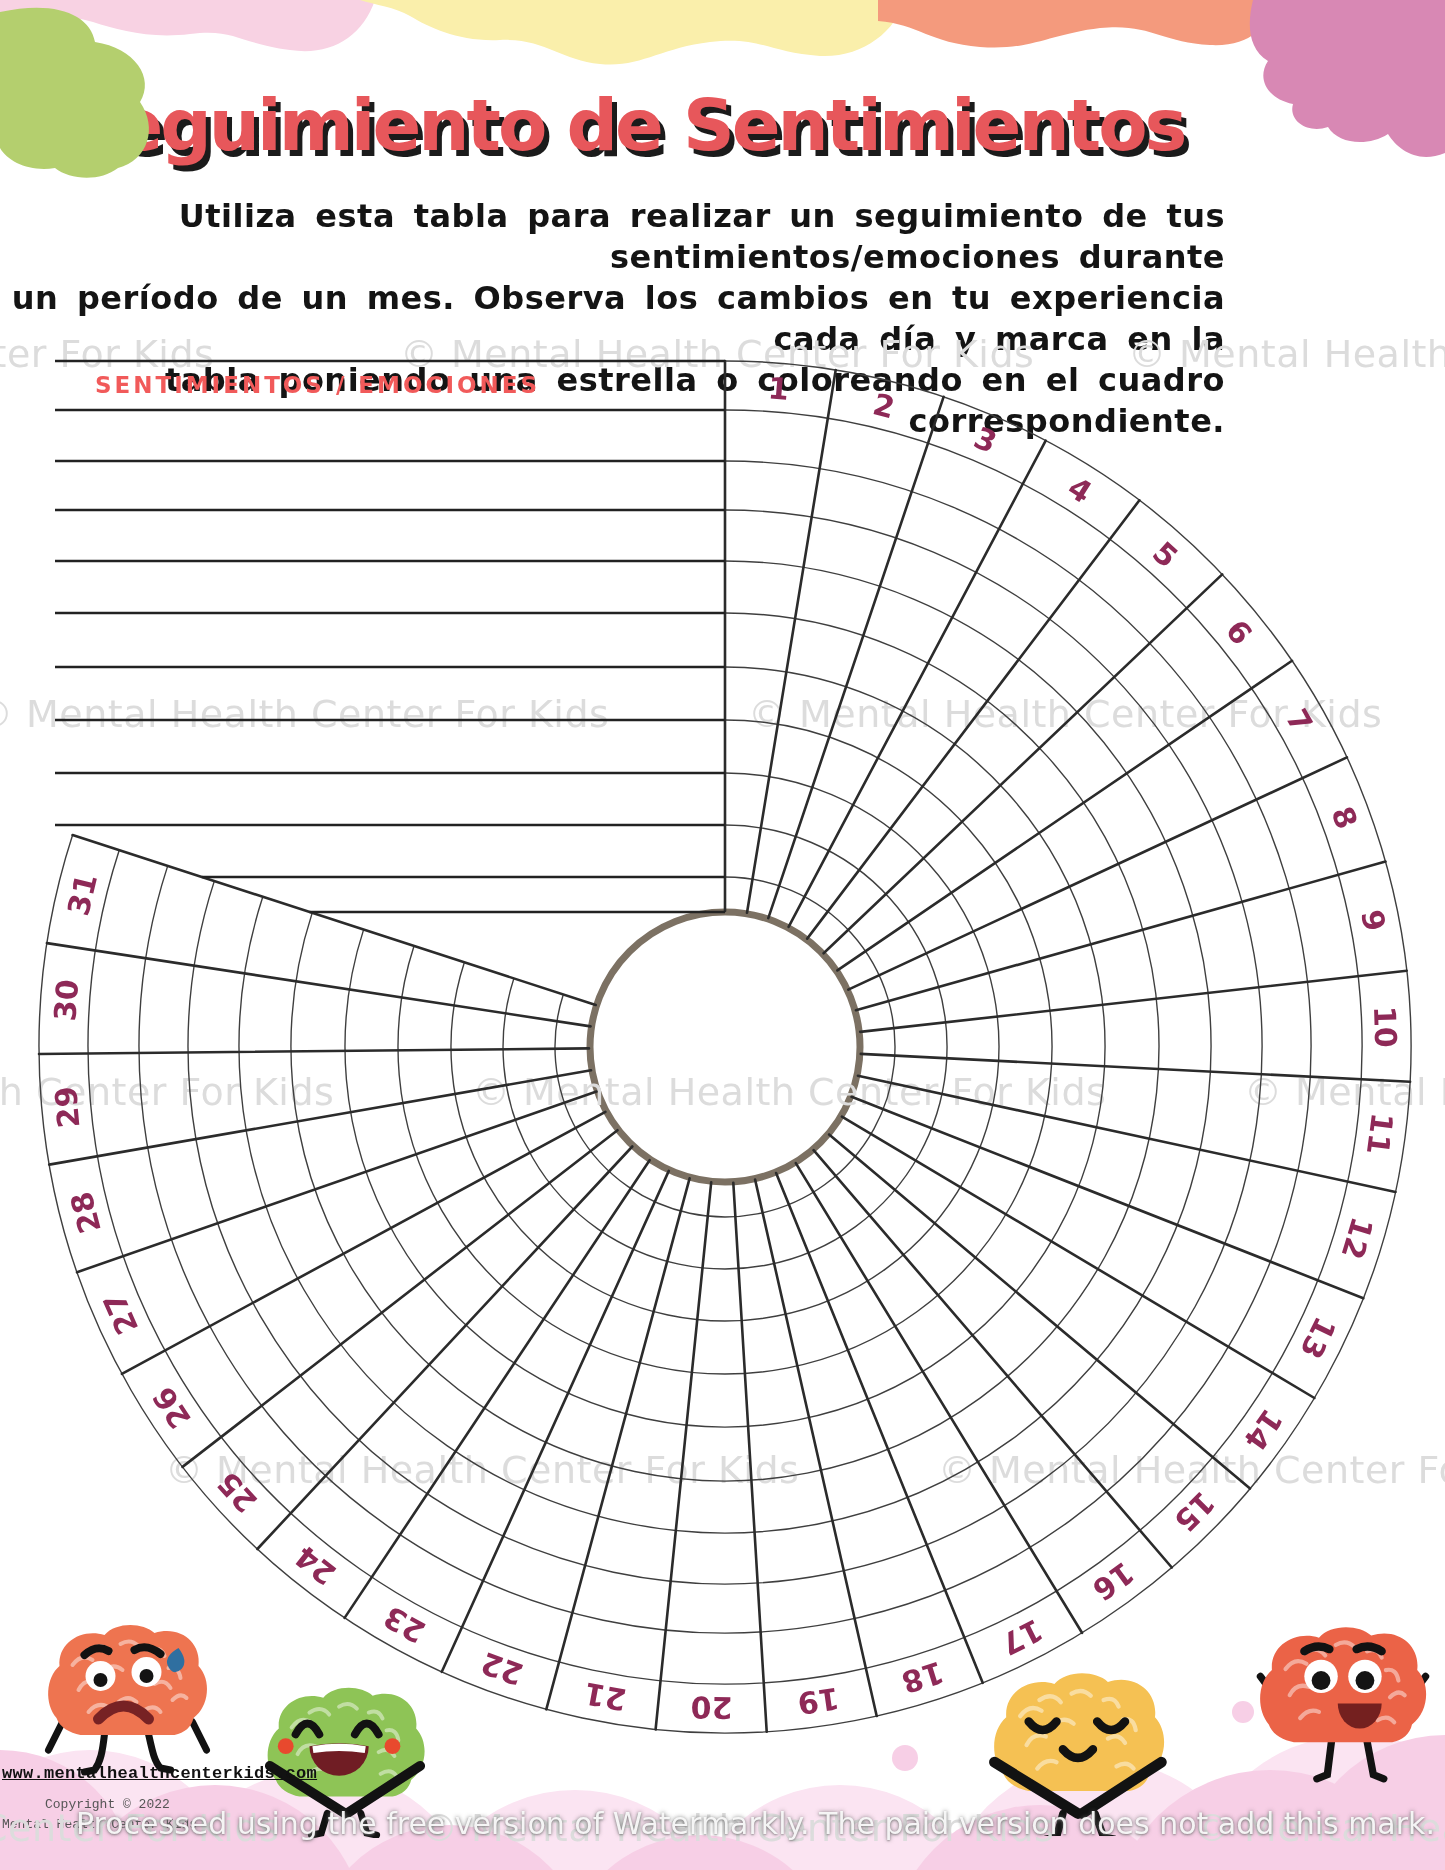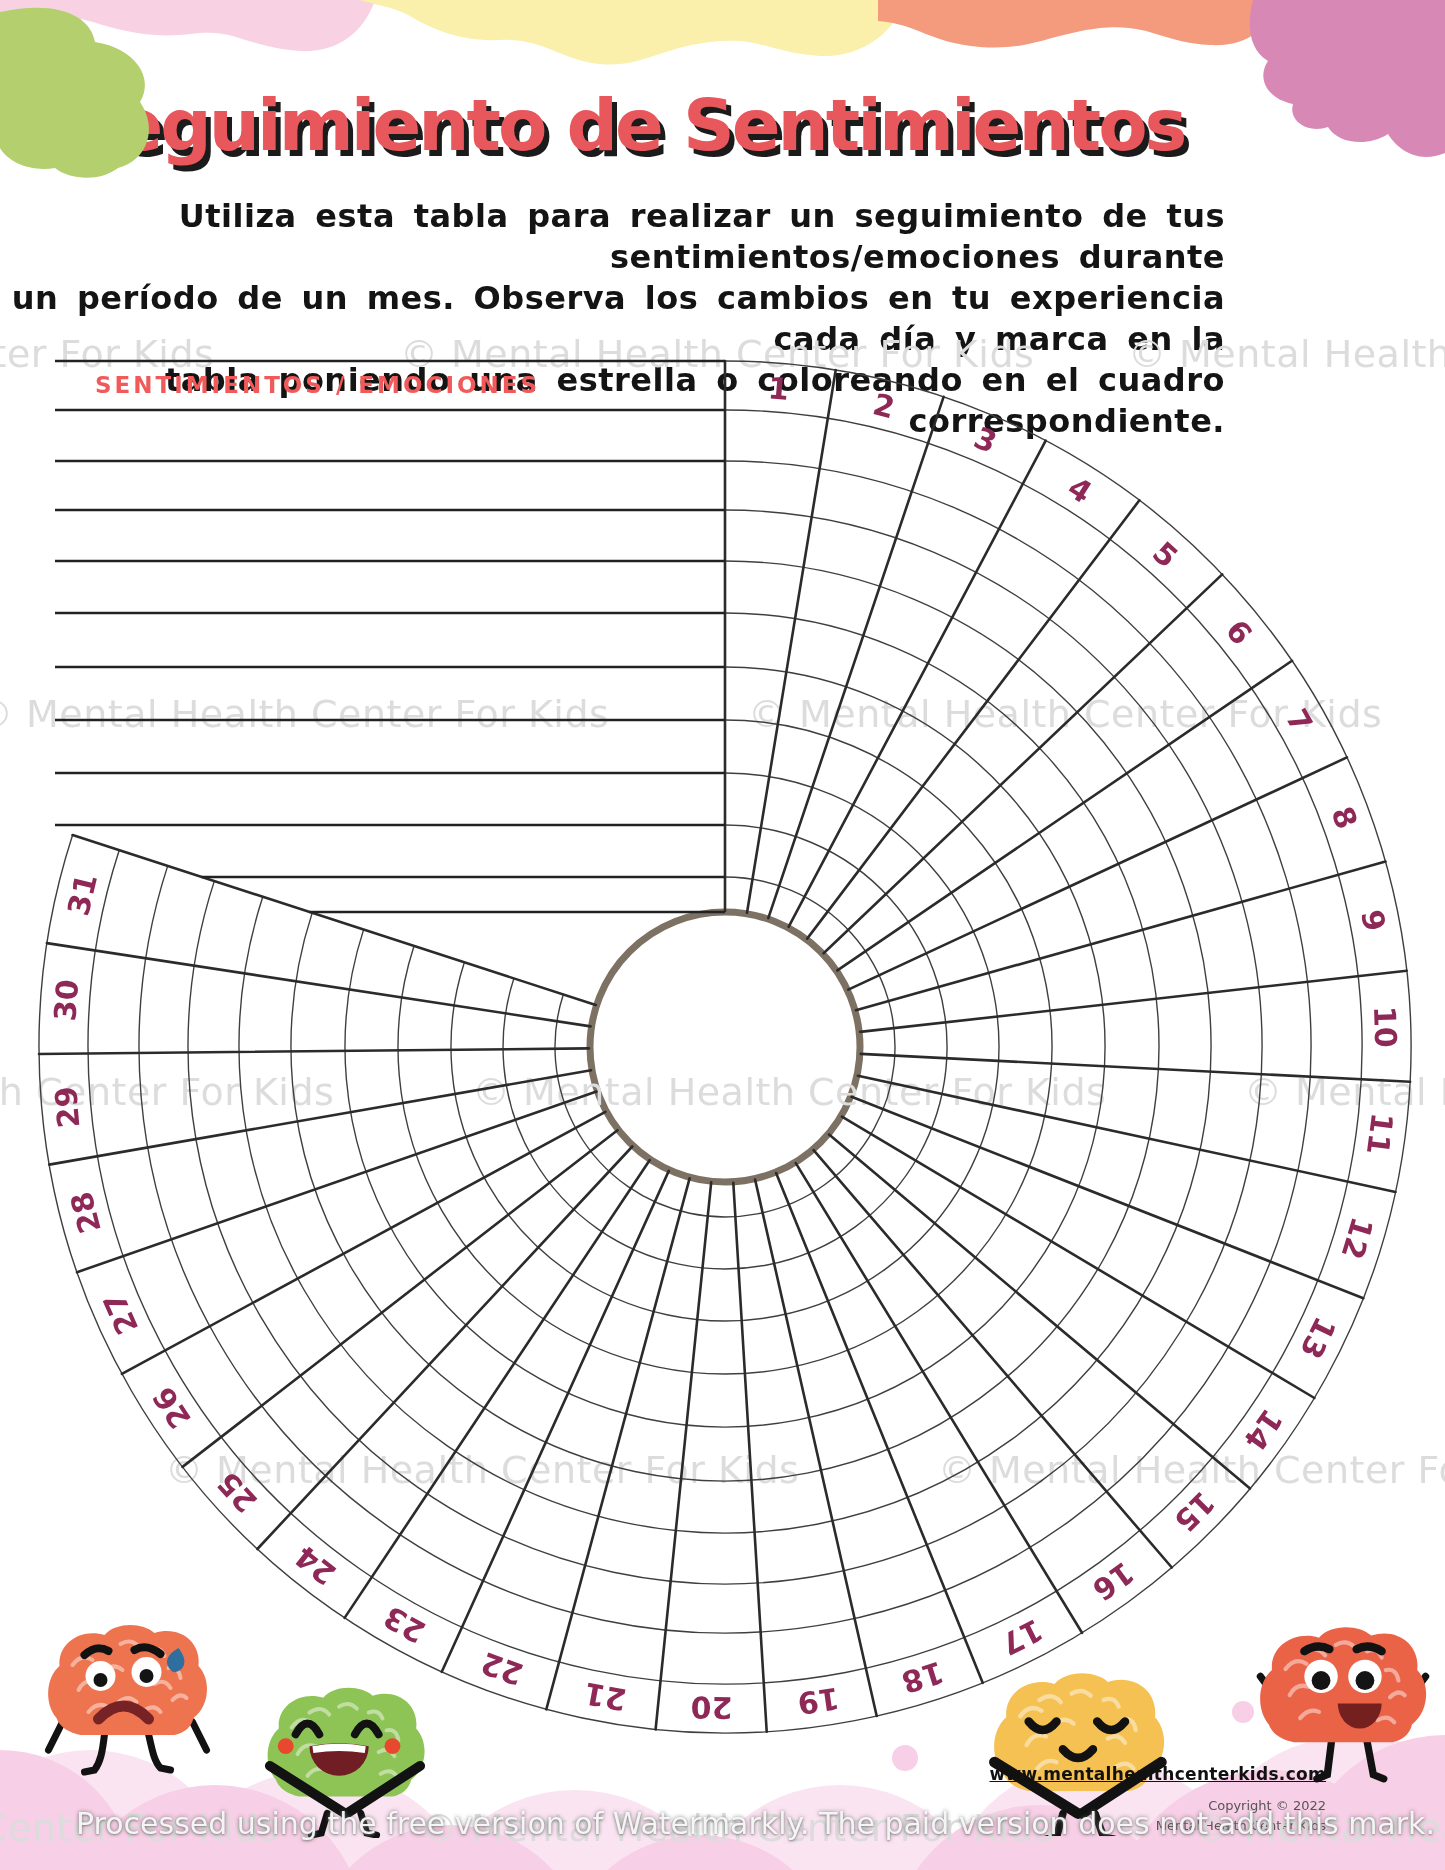--- a/index.html
+++ b/index.html
@@ -33,21 +33,21 @@
   #chartSvg .radial{stroke:#2b2b2b;stroke-width:2.6;stroke-linecap:round;}
   #chartSvg .hline{stroke:#222222;stroke-width:2.3;}
   #chartSvg .dayNum{font-family:"DejaVu Sans",sans-serif;font-size:30px;font-weight:700;fill:var(--daynum-color,#8e2957);}
   #circleSvg .innerCircle{fill:#ffffff;stroke:#7c7163;stroke-width:7;}
   #feelingsLabel{
     left:55px;top:362px;width:525px;height:32px;line-height:46px;z-index:8;
     text-align:center;font-size:23px;font-weight:800;letter-spacing:3px;
     color:var(--label-color,#f15a5a);white-space:nowrap;
   }
   
-  #footer{left:16px;top:1764px;width:1310px;text-align:right;z-index:4;}
+  #footer{left:2px;top:1764px;width:1310px;text-align:left;z-index:4;font-family:Liberation Mono, monospace;}
   #website{font-size:17px;font-weight:800;color:#111;text-decoration:underline;letter-spacing:0.3px;}
   .copyLine{font-size:13px;color:#555;line-height:20px;}
   #notice{
     left:0;top:1806px;width:1445px;text-align:center;z-index:12;
     font-size:30px;font-weight:500;color:rgba(250,250,250,0.95);
     text-shadow:0 0 4px rgba(110,110,110,0.85),0 1px 2px rgba(110,110,110,0.6);
     white-space:nowrap;
     margin-left:33px;
   }
   

